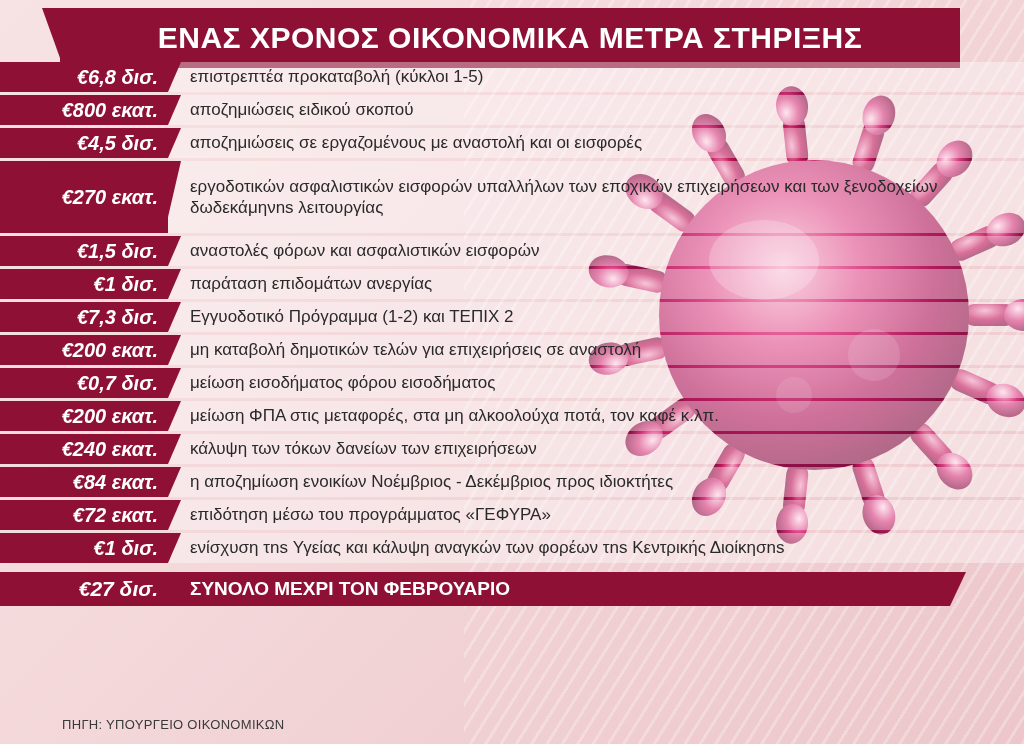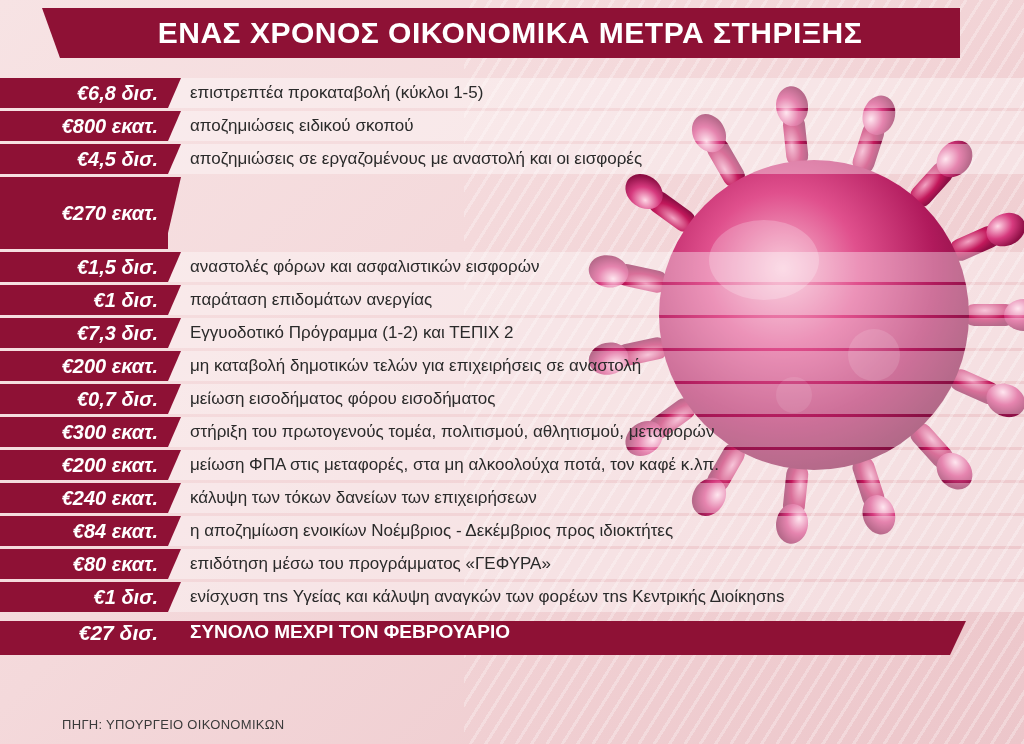--- a/index.html
+++ b/index.html
@@ -44,21 +44,21 @@
     height: 560px;
     pointer-events: none;
   }
 
   
   .title-bar {
     position: absolute;
     left: 60px;
     top: 8px;
     width: 900px;
-    height: 50px;
+    height: 60px;
     background: #8e1135;
     display: flex;
     align-items: center;
     justify-content: center;
     transform: skewX(0deg);
   }
   .title-bar::before {
     content: "";
     position: absolute;
     left: -18px;
@@ -74,21 +74,20 @@
     letter-spacing: 0.5px;
     white-space: nowrap;
   }
 
   
   .rows {
     position: absolute;
     left: 0;
     top: 62px;
     width: 1024px;
-    margin-top: 16px;
   }
   .row {
     position: relative;
     display: flex;
     align-items: stretch;
     margin-bottom: 3px;
   }
   .amount-wrap {
     position: relative;
     width: 168px;
@@ -154,20 +153,21 @@
     position: absolute;
     right: -16px;
     top: 0;
     width: 0; height: 0;
     border-top: 34px solid #8e1135;
     border-right: 16px solid transparent;
   }
   .total-inner {
     position: relative;
     display: flex;
+    align-items: center;
     height: 34px;
     width: 950px;
   }
   .total-amount {
     width: 168px;
     flex: 0 0 168px;
     text-align: right;
     padding-right: 10px;
     box-sizing: border-box;
     color: #fff;
@@ -314,20 +314,21 @@
       <div class="amount-wrap">
         <div class="amount">€4,5 δισ.</div>
       </div>
       <div class="label">αποζημιώσεις σε εργαζομένους με αναστολή και οι εισφορές</div>
     </div>
 
     <div class="row h2">
       <div class="amount-wrap">
         <div class="amount">€270 εκατ.</div>
       </div>
+      <div class="label">εργοδοτικών ασφαλιστικών εισφορών υπαλλήλων των εποχικών επιχειρήσεων και των ξενοδοχείων δωδεκάμηνns λειτουργίας</div>
     </div>
 
     <div class="row h1">
       <div class="amount-wrap">
         <div class="amount">€1,5 δισ.</div>
       </div>
       <div class="label">αναστολές φόρων και ασφαλιστικών εισφορών</div>
     </div>
 
     <div class="row h1">
@@ -351,26 +352,20 @@
       <div class="label">μη καταβολή δημοτικών τελών για επιχειρήσεις σε αναστολή</div>
     </div>
 
     <div class="row h1">
       <div class="amount-wrap">
         <div class="amount">€0,7 δισ.</div>
       </div>
       <div class="label">μείωση εισοδήματος φόρου εισοδήματος</div>
     </div>
 
-    <div class="row h1">
-      <div class="amount-wrap">
-        <div class="amount">€300 εκατ.</div>
-      </div>
-      <div class="label">στήριξη του πρωτογενούς τομέα, πολιτισμού, αθλητισμού, μεταφορών</div>
-    </div>
 
     <div class="row h1">
       <div class="amount-wrap">
         <div class="amount">€200 εκατ.</div>
       </div>
       <div class="label">μείωση ΦΠΑ στις μεταφορές, στα μη αλκοολούχα ποτά, τον καφέ κ.λπ.</div>
     </div>
 
     <div class="row h1">
       <div class="amount-wrap">
@@ -381,21 +376,21 @@
 
     <div class="row h1">
       <div class="amount-wrap">
         <div class="amount">€84 εκατ.</div>
       </div>
       <div class="label">η αποζημίωση ενοικίων Νοέμβριος - Δεκέμβριος προς ιδιοκτήτες</div>
     </div>
 
     <div class="row h1">
       <div class="amount-wrap">
-        <div class="amount">€80 εκατ.</div>
+        <div class="amount">€72 εκατ.</div>
       </div>
       <div class="label">επιδότηση μέσω του προγράμματος «ΓΕΦΥΡΑ»</div>
     </div>
 
     <div class="row h1">
       <div class="amount-wrap">
         <div class="amount">€1 δισ.</div>
       </div>
       <div class="label">ενίσχυση τns Υγείας και κάλυψη αναγκών των φορέων τns Κεντρικής Διοίκησns</div>
     </div>

